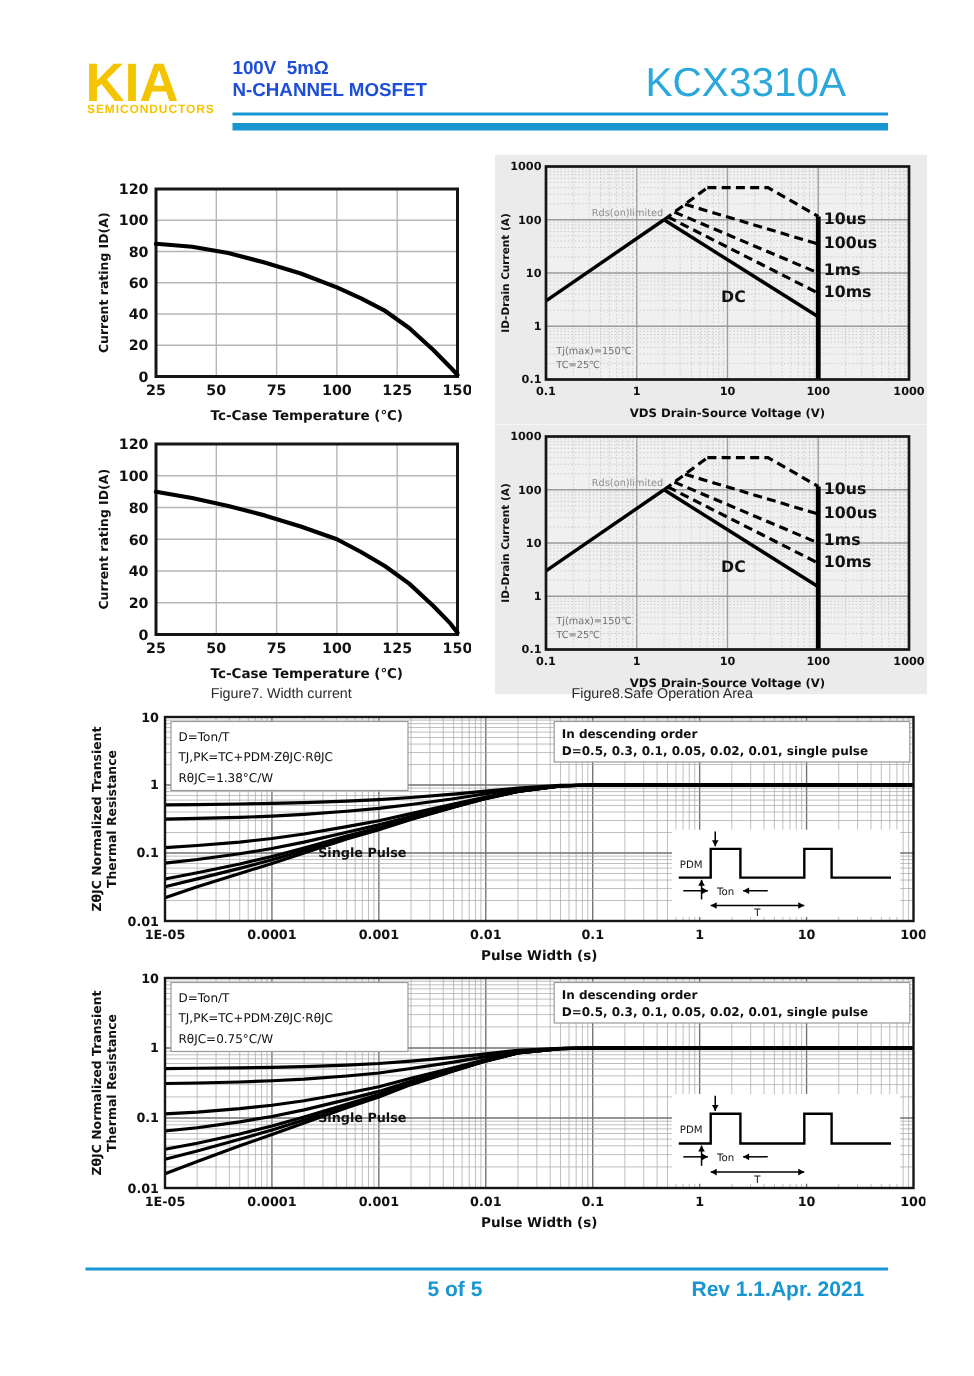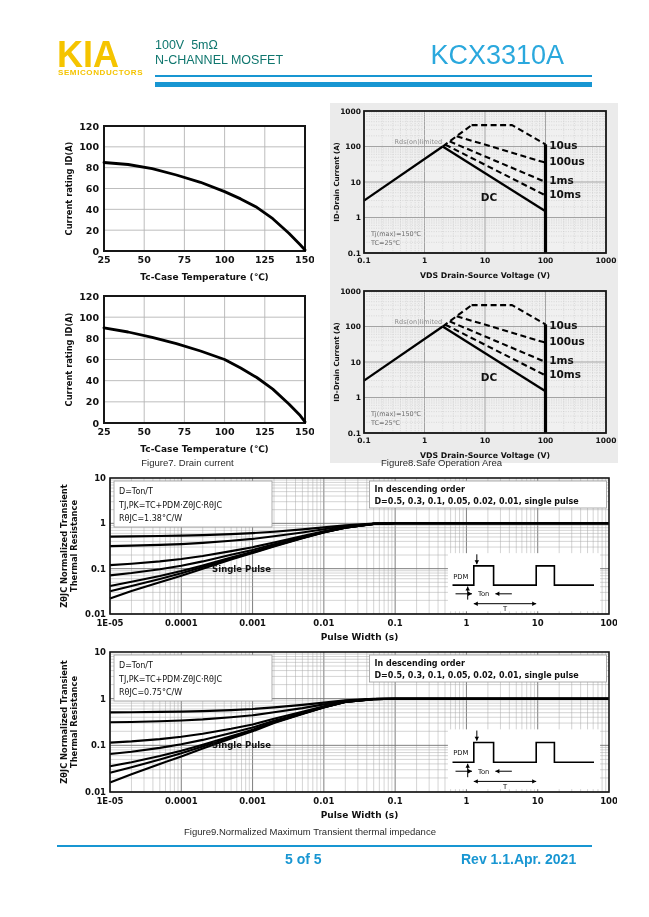--- a/index.html
+++ b/index.html
@@ -1,20 +1,20 @@
 <!DOCTYPE html>
 <html><head>
 <meta charset="utf-8">
 <style>
   html,body{margin:0;padding:0;background:#fff}
   .page{position:relative;width:621px;height:917px;background:#fff;overflow:hidden;
         font-family:"Liberation Sans","DejaVu Sans",sans-serif}
   .logo{position:absolute;left:57px;top:34px;font-size:36px;font-weight:bold;color:#f5c400;letter-spacing:0px}
   .logo-sub{position:absolute;left:58px;top:68px;font-size:8px;font-weight:bold;color:#f5c400;letter-spacing:.6px}
-  .spec{position:absolute;left:155px;top:38px;color:#0f766e;font-weight:normal;font-size:12.5px;line-height:15px}
+  .spec{position:absolute;left:155px;top:38px;color:#1d4ed8;font-weight:bold;font-size:12.5px;line-height:15px}
   .part{position:absolute;right:57px;top:40px;color:#2aa8dd;font-size:27px;font-weight:400}
   .rule-thin{position:absolute;left:155px;top:75px;width:437px;height:2px;background:#1896d2}
   .rule-thick{position:absolute;left:155px;top:82px;width:437px;height:5px;background:#1896d2}
   .caption{position:absolute;font-size:9.5px;color:#2a2a2a;text-align:center}
   svg{position:absolute;font-family:"DejaVu Sans","Liberation Sans",sans-serif}
   .footer-line{position:absolute;left:57px;top:845px;width:535px;height:2px;background:#1896d2}
   .footer-text{position:absolute;top:851px;font-size:14px;font-weight:bold;color:#1896d2}
 </style>
 </head>
 <body>
@@ -290,21 +290,21 @@
       <text x="276" y="160" font-size="7.5" font-weight="700" fill="#111" text-anchor="middle">1000</text>
       <text x="31" y="152.5" font-size="7.5" font-weight="700" fill="#111" text-anchor="end">0.1</text>
       <text x="31" y="117" font-size="7.5" font-weight="700" fill="#111" text-anchor="end">1</text>
       <text x="31" y="81.5" font-size="7.5" font-weight="700" fill="#111" text-anchor="end">10</text>
       <text x="31" y="46" font-size="7.5" font-weight="700" fill="#111" text-anchor="end">100</text>
       <text x="31" y="10.5" font-size="7.5" font-weight="700" fill="#111" text-anchor="end">1000</text>
       <text x="155" y="175" font-size="7.8" font-weight="700" fill="#111" text-anchor="middle">VDS Drain-Source Voltage (V)</text>
       <text x="9" y="79" font-size="7" font-weight="700" fill="#111" text-anchor="middle" transform="rotate(-90 9 79)">ID-Drain Current (A)</text>
     </svg>
 
-  <div class="caption" style="left:75px;top:457px;width:225px">Figure7. Drain current</div>
+  <div class="caption" style="left:75px;top:457px;width:225px">Figure7. Width current</div>
   <div class="caption" style="left:314px;top:457px;width:255px">Figure8.Safe Operation Area</div>
 
   <svg width="557" height="172" style="left:60px;top:472px">
       <rect x="50" y="6" width="499" height="136" fill="#fff"></rect>
       <line x1="50" y1="6" x2="50" y2="142" stroke="#707070" stroke-width="0.9"></line>
       <line x1="71.45913826233237" y1="6" x2="71.45913826233237" y2="142" stroke="#a9a9a9" stroke-width="0.5"></line>
       <line x1="84.01192944358738" y1="6" x2="84.01192944358738" y2="142" stroke="#a9a9a9" stroke-width="0.5"></line>
       <line x1="92.91827652466476" y1="6" x2="92.91827652466476" y2="142" stroke="#a9a9a9" stroke-width="0.5"></line>
       <line x1="99.8265760233819" y1="6" x2="99.8265760233819" y2="142" stroke="#a9a9a9" stroke-width="0.5"></line>
       <line x1="105.47106770591975" y1="6" x2="105.47106770591975" y2="142" stroke="#a9a9a9" stroke-width="0.5"></line>
@@ -572,18 +572,17 @@
       <text x="477.71428571428567" y="158" font-size="8.5" font-weight="600" fill="#111" text-anchor="middle">10</text>
       <text x="549" y="158" font-size="8.5" font-weight="600" fill="#111" text-anchor="middle">100</text>
       <text x="46" y="149" font-size="8.5" font-weight="600" fill="#111" text-anchor="end">0.01</text>
       <text x="46" y="102.33333333333334" font-size="8.5" font-weight="600" fill="#111" text-anchor="end">0.1</text>
       <text x="46" y="55.66666666666667" font-size="8.5" font-weight="600" fill="#111" text-anchor="end">1</text>
       <text x="46" y="9" font-size="8.5" font-weight="600" fill="#111" text-anchor="end">10</text>
       <text x="299.5" y="172" font-size="9" font-weight="700" fill="#111" text-anchor="middle">Pulse Width (s)</text>
       <text font-size="8.3" font-weight="700" fill="#111" text-anchor="middle" transform="rotate(-90 12 76)"><tspan x="12" y="71">ZθJC Normalized Transient</tspan><tspan x="12" y="81">Thermal Resistance</tspan></text>
     </svg>
 
-  <div class="caption" style="left:60px;top:826px;width:500px">Figure9.Normalized Maximum Transient thermal impedance</div>
 
   <div class="footer-line"></div>
   <div class="footer-text" style="left:285px">5 of 5</div>
   <div class="footer-text" style="left:461px">Rev 1.1.Apr. 2021</div>
 </div>
 
 </body></html>

